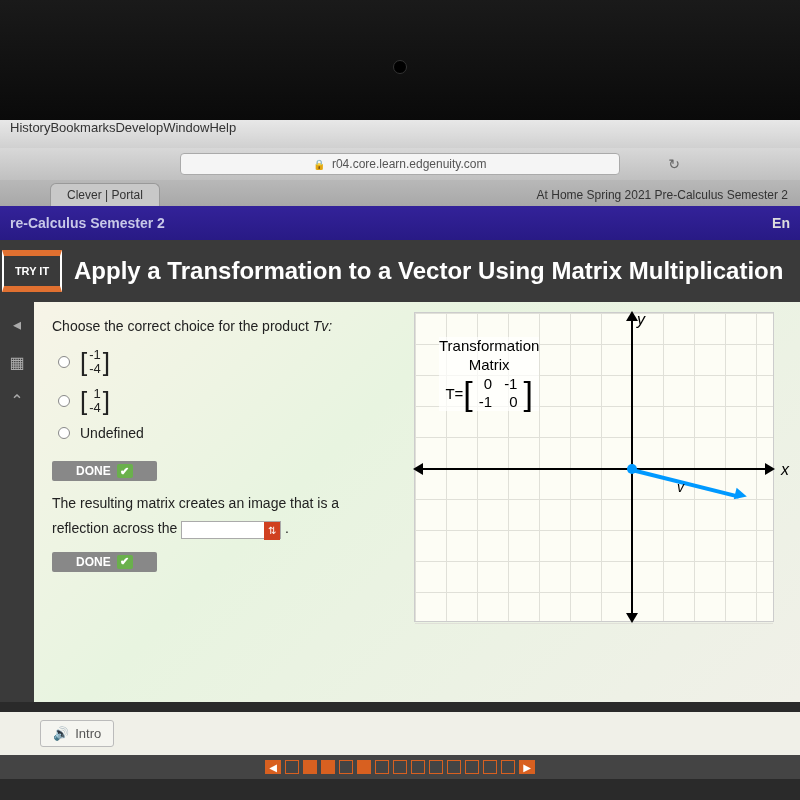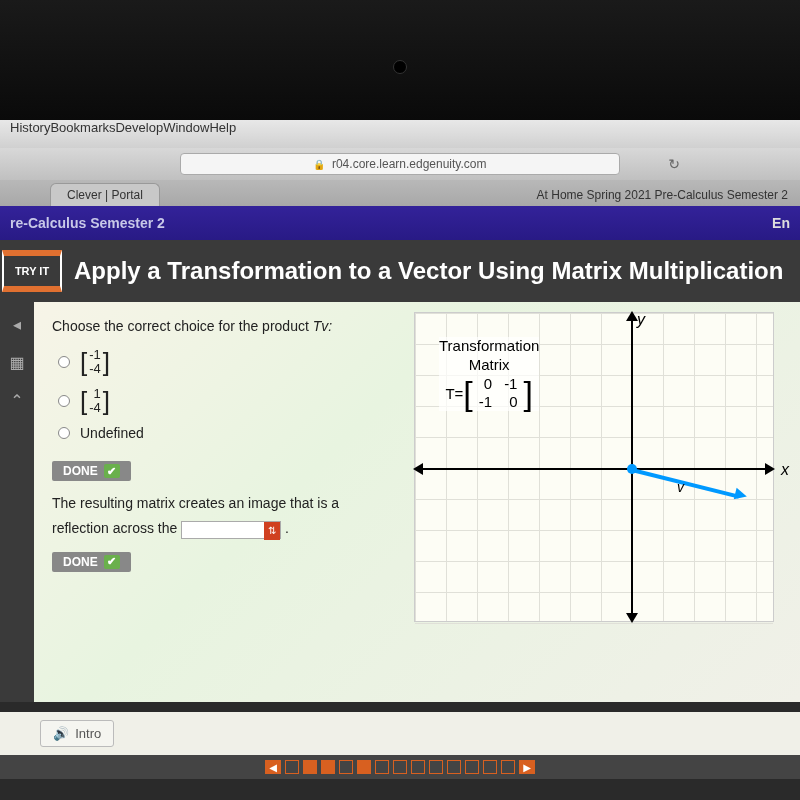--- a/index.html
+++ b/index.html
@@ -196,21 +196,21 @@
       padding: 0 2px;
     }
     .done-btn {
       display: inline-flex;
       align-items: center;
       gap: 6px;
       background: #888;
       color: #fff;
       font-weight: bold;
       font-size: 12px;
-      padding: 3px 11px;
+      padding: 3px 24px;
       border-radius: 2px;
       margin: 10px 0;
     }
     .done-check {
       background: #6ab04c;
       color: #fff;
       width: 16px; height: 14px;
       font-size: 11px;
       display: inline-flex;
       align-items: center;

